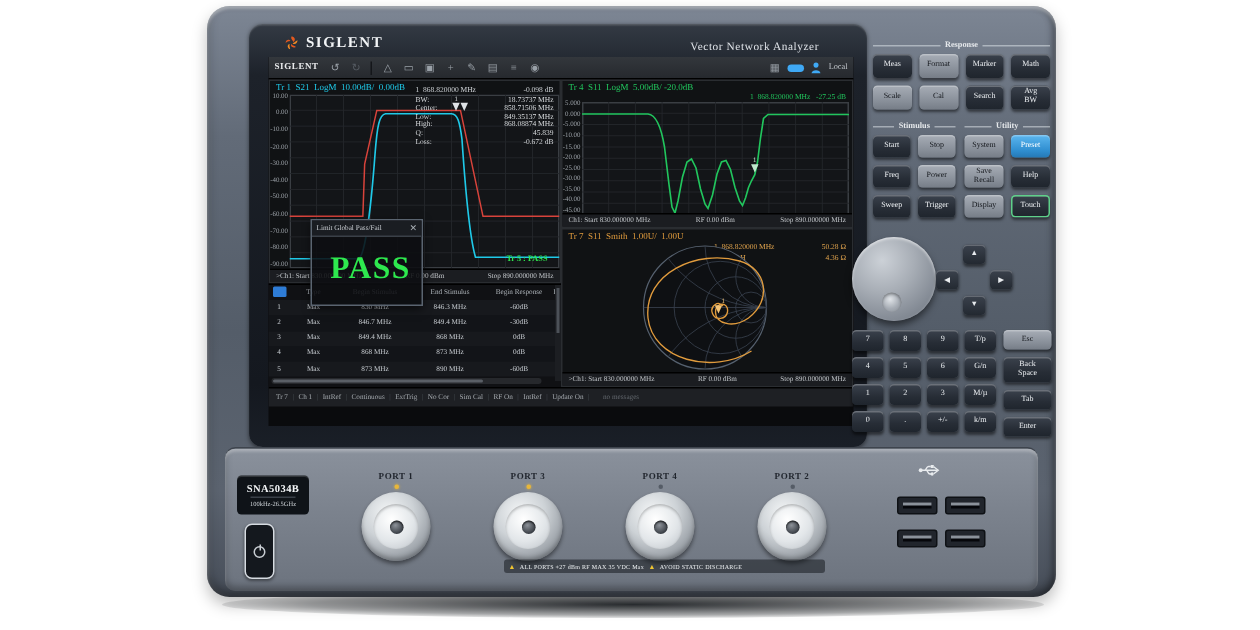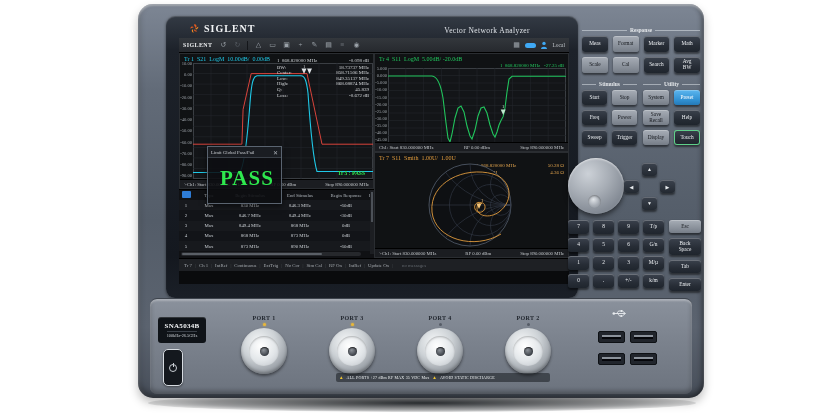--- a/index.html
+++ b/index.html
@@ -13,21 +13,21 @@
   .device{position:absolute;left:138px;top:4px;width:566px;height:394px;border-radius:15px;
     background:linear-gradient(180deg,#7d8694 0%,#626b78 22%,#545d69 55%,#5b636f 82%,#474e59 100%);
     box-shadow:inset 0 2px 2px rgba(255,255,255,.35),inset 0 -4px 7px rgba(0,0,0,.4),inset 2px 0 3px rgba(255,255,255,.12),inset -2px 0 4px rgba(0,0,0,.25),0 5px 10px rgba(0,0,0,.25);}
 
   
   .bezel{position:absolute;left:28px;top:12px;width:412px;height:282px;border-radius:9px;
     background:linear-gradient(180deg,#333a44 0%,#1d222a 12%,#14181f 85%,#1a1f27 100%);
     box-shadow:inset 0 1px 1px rgba(255,255,255,.18),0 1px 3px rgba(0,0,0,.5);}
   .brand{position:absolute;left:23px;top:7px;display:flex;align-items:center;gap:4px;}
   .brand-text{color:#f2f4f6;font-size:10px;font-weight:bold;letter-spacing:1px;}
-  .vna-title{position:absolute;right:48px;top:10px;color:#dfe3e8;font-size:7.5px;letter-spacing:.4px;margin-left:42px;}
+  .vna-title{position:absolute;right:32px;top:10px;color:#dfe3e8;font-size:7.5px;letter-spacing:.4px;margin-left:42px;}
 
   .screen{position:absolute;left:13px;top:22px;width:390px;height:246px;background:#0a0b0d;overflow:hidden;}
 
   
   .sc-toolbar{position:absolute;left:0;top:0;width:390px;height:15px;background:linear-gradient(#33373c,#26292e);
     border-bottom:1px solid #000;display:flex;align-items:center;padding:0 4px;gap:4px;}
   .tb-brand{color:#e8eaec;font-size:6px;font-weight:bold;letter-spacing:.4px;margin-right:2px;}
   .tb-ic{color:#9aa1a8;font-size:7px;line-height:9px;width:10px;text-align:center;}
   .tb-ic.dim{color:#565c63;}
   .tb-sep{width:1px;height:9px;background:#14161a;margin:0 1px;}

